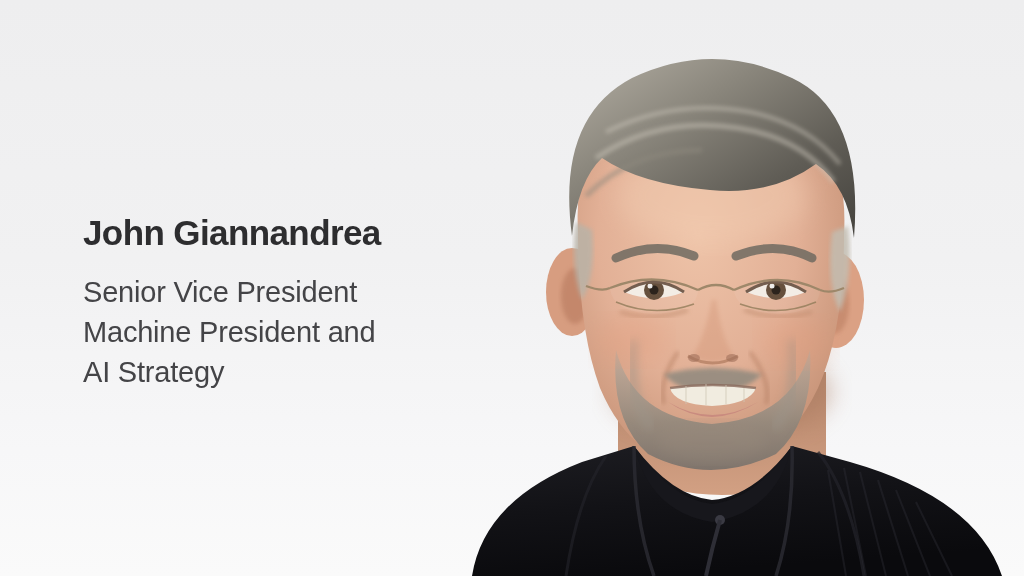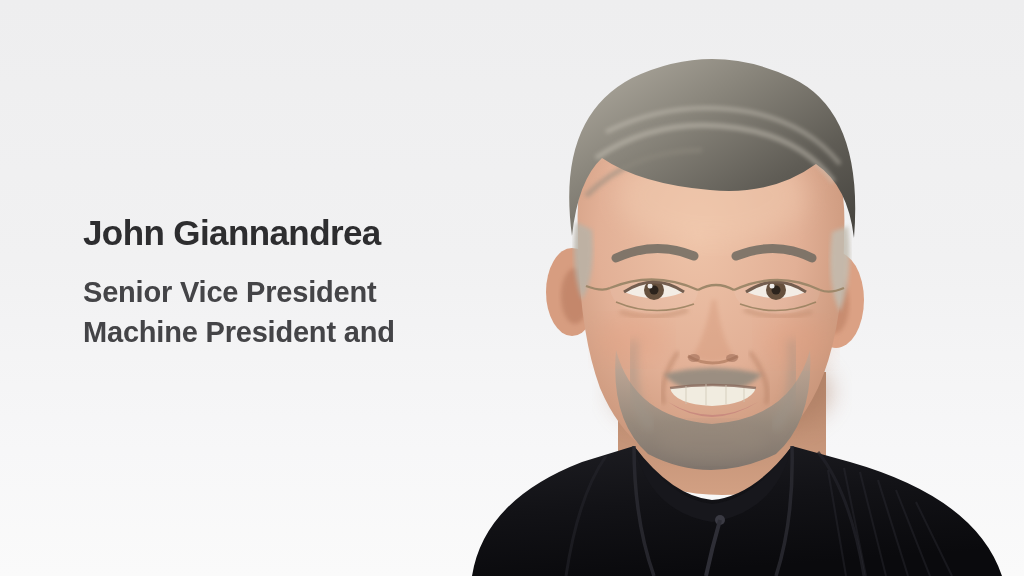--- a/index.html
+++ b/index.html
@@ -28,21 +28,21 @@
     font-size: 35px;
     font-weight: 700;
     letter-spacing: -0.6px;
     color: #2d2d2f;
     line-height: 42px;
     margin: 0 0 18px 0;
     white-space: nowrap;
   }
   .title-line {
     font-size: 29px;
-    font-weight: 700;
+    font-weight: 400;
     letter-spacing: -0.2px;
     color: #444447;
     line-height: 40px;
     white-space: nowrap;
   }
 
   
   #portrait {
     position: absolute;
     left: 420px;
@@ -54,20 +54,21 @@
 </style>
 </head>
 <body>
 
 <div id="stage">
 
   <div id="text-block">
     <div id="person-name">John Giannandrea</div>
     <div class="title-line">Senior Vice President</div>
     <div class="title-line">Machine President and</div>
+    <div class="title-line">AI Strategy</div>
   </div>
 
   <div id="portrait">
     <svg viewBox="0 0 604 576" preserveAspectRatio="xMidYMid slice">
       <defs>
         <radialGradient id="skinGrad" cx="45%" cy="38%" r="68%">
           <stop offset="0%" stop-color="#eec3a8"></stop>
           <stop offset="55%" stop-color="#e2b096"></stop>
           <stop offset="100%" stop-color="#c38f73"></stop>
         </radialGradient>

